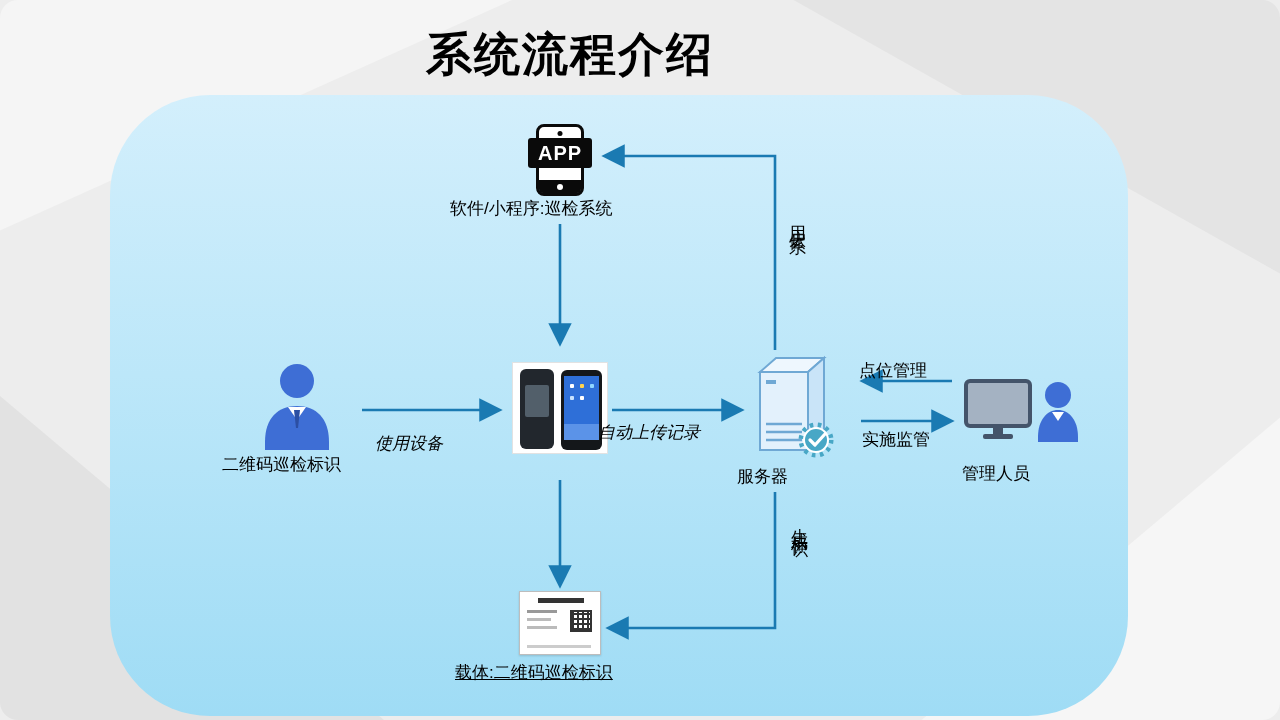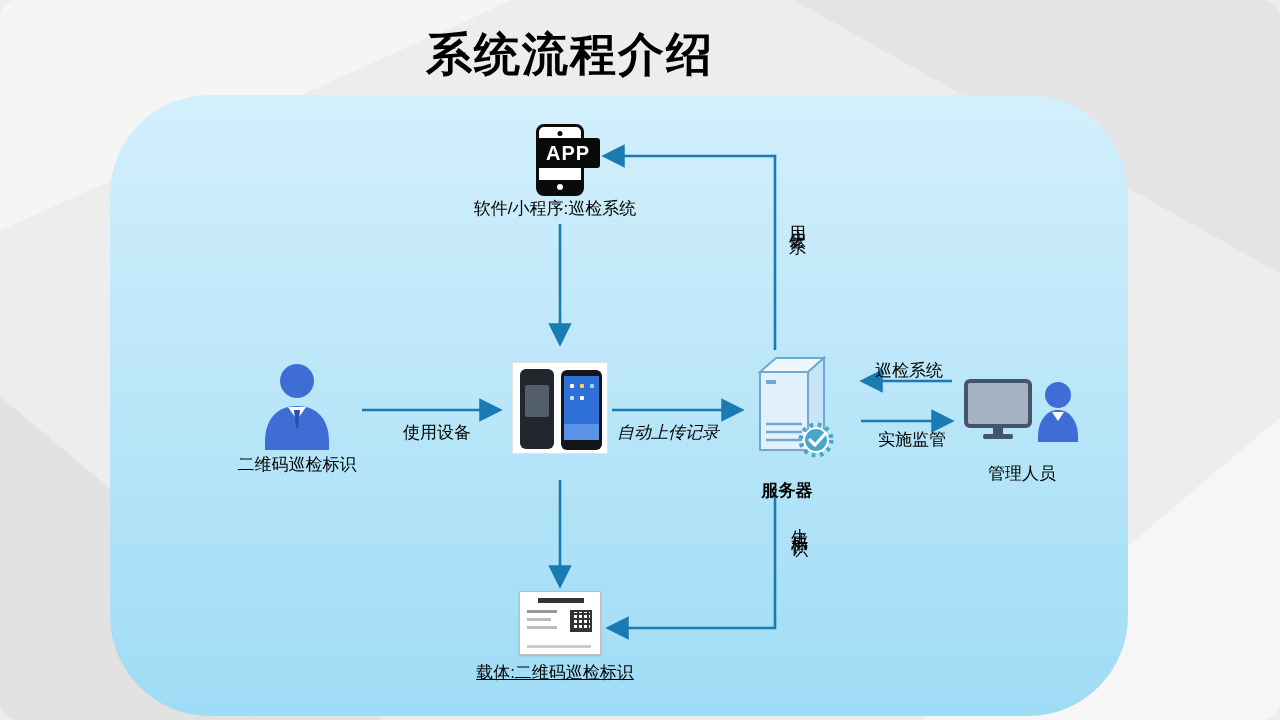--- a/index.html
+++ b/index.html
@@ -27,21 +27,21 @@
 
   .panel {
     position:absolute; left:110px; top:95px; width:1018px; height:621px;
     border-radius:100px;
     background:linear-gradient(180deg,#d3effc 0%,#bce7f9 45%,#9fdcf5 100%);
   }
 
   .arrows { position:absolute; left:0; top:0; pointer-events:none; }
 
   .label {
-    position:absolute; font-size:17px; text-align:center; white-space:nowrap; color:#000;
+    position:absolute; font-size:17px; text-align:left; white-space:nowrap; color:#000;
   }
   .vlabel {
     position:absolute; font-size:17px; writing-mode:vertical-rl; letter-spacing:4px; color:#000;
   }
 
   
   .app-node { position:absolute; left:528px; top:124px; width:64px; height:74px; }
   .app-phone {
     position:absolute; left:8px; top:0; width:48px; height:72px;
     border:3px solid #0a0a0a; border-radius:8px; background:#fff;
@@ -51,21 +51,21 @@
     background:#0a0a0a; border-radius:50%; transform:translateX(-50%);
   }
   .app-phone-bottom {
     position:absolute; left:0; right:0; bottom:0; height:13px; background:#0a0a0a;
     border-radius:0 0 4px 4px; display:flex; align-items:center; justify-content:center;
   }
   .app-home { width:6px; height:6px; border-radius:50%; background:#fff; }
   .app-badge {
     position:absolute; left:0; top:14px; width:64px; height:30px; background:#0a0a0a;
     color:#fff; font-weight:bold; font-size:20px; letter-spacing:1px;
-    display:flex; align-items:center; justify-content:center; border-radius:3px;margin-left:8px;
+    display:flex; align-items:center; justify-content:center; border-radius:3px;
   }
 
   
   .device-photo {
     position:absolute; left:512px; top:362px; width:96px; height:92px;
     background:#fff; border:1px solid #e2e2e2;
   }
   .dev-left { position:absolute; left:7px; top:6px; width:34px; height:80px; background:#22272d; border-radius:6px; }
   .dev-left-screen { position:absolute; left:12px; top:22px; width:24px; height:32px; background:#525f6a; border-radius:2px; }
   .dev-right { position:absolute; left:48px; top:7px; width:41px; height:80px; background:#14171a; border-radius:6px; }
@@ -168,21 +168,21 @@
       <line x1="20" y1="80" x2="56" y2="80" stroke="#6fa8d4" stroke-width="2.5"></line>
       <line x1="20" y1="88" x2="56" y2="88" stroke="#6fa8d4" stroke-width="2.5"></line>
       <rect x="20" y="28" width="10" height="4" fill="#6fa8d4"></rect>
       <g>
         <circle cx="70" cy="88" r="15" fill="none" stroke="#48a7c6" stroke-width="5" stroke-dasharray="3.5 4.5"></circle>
         <circle cx="70" cy="88" r="12" fill="#48a7c6" stroke="#ffffff" stroke-width="2"></circle>
         <path d="M64 88 l5 5 l10 -11" fill="none" stroke="#ffffff" stroke-width="3.2" stroke-linecap="round" stroke-linejoin="round"></path>
       </g>
     </svg>
   </div>
-  <div class="label" style="left:737px; top:479px; width:100px;font-weight:bold;">服务器</div>
+  <div class="label" style="left:737px; top:465px; width:100px;">服务器</div>
 
   <div class="icon-box" style="left:962px; top:378px; width:120px; height:64px;">
     <svg width="120" height="64" viewBox="0 0 120 64">
       <rect x="4" y="3" width="64" height="45" rx="4" fill="#a4b2c2" stroke="#44546a" stroke-width="4"></rect>
       <rect x="31" y="48" width="10" height="8" fill="#44546a"></rect>
       <rect x="21" y="56" width="30" height="5" rx="2" fill="#44546a"></rect>
       <circle cx="96" cy="17" r="13" fill="#3e6ed5"></circle>
       <path d="M76 64 v-5 c0 -17 9 -27 20 -27 s20 10 20 27 v5 z" fill="#3e6ed5"></path>
       <polygon points="90,34 102,34 96,43" fill="#ffffff"></polygon>
     </svg>
@@ -192,20 +192,20 @@
   <div class="qr-card">
     <div class="qr-head"></div>
     <div class="qr-l1"></div>
     <div class="qr-l2"></div>
     <div class="qr-l3"></div>
     <div class="qr-block"></div>
     <div class="qr-l4"></div>
   </div>
   <div class="label" style="left:455px; top:661px; width:200px;text-decoration:underline;">载体:二维码巡检标识</div>
 
-  <div class="label" style="left:375px; top:421px; width:124px;">使用设备</div>
+  <div class="label" style="left:375px; top:432px; width:124px;font-style:italic;">使用设备</div>
   <div class="label" style="left:598px; top:421px; width:140px;font-style:italic;">自动上传记录</div>
   <div class="vlabel" style="left:786px; top:212px;">用户体系</div>
-  <div class="label" style="left:859px; top:359px; width:100px;">巡检系统</div>
+  <div class="label" style="left:859px; top:359px; width:100px;">点位管理</div>
   <div class="label" style="left:862px; top:428px; width:100px;font-family:Liberation Serif, serif;">实施监管</div>
   <div class="vlabel" style="left:788px; top:515px;">生成标识</div>
 
 </div>
 
 </body></html>

